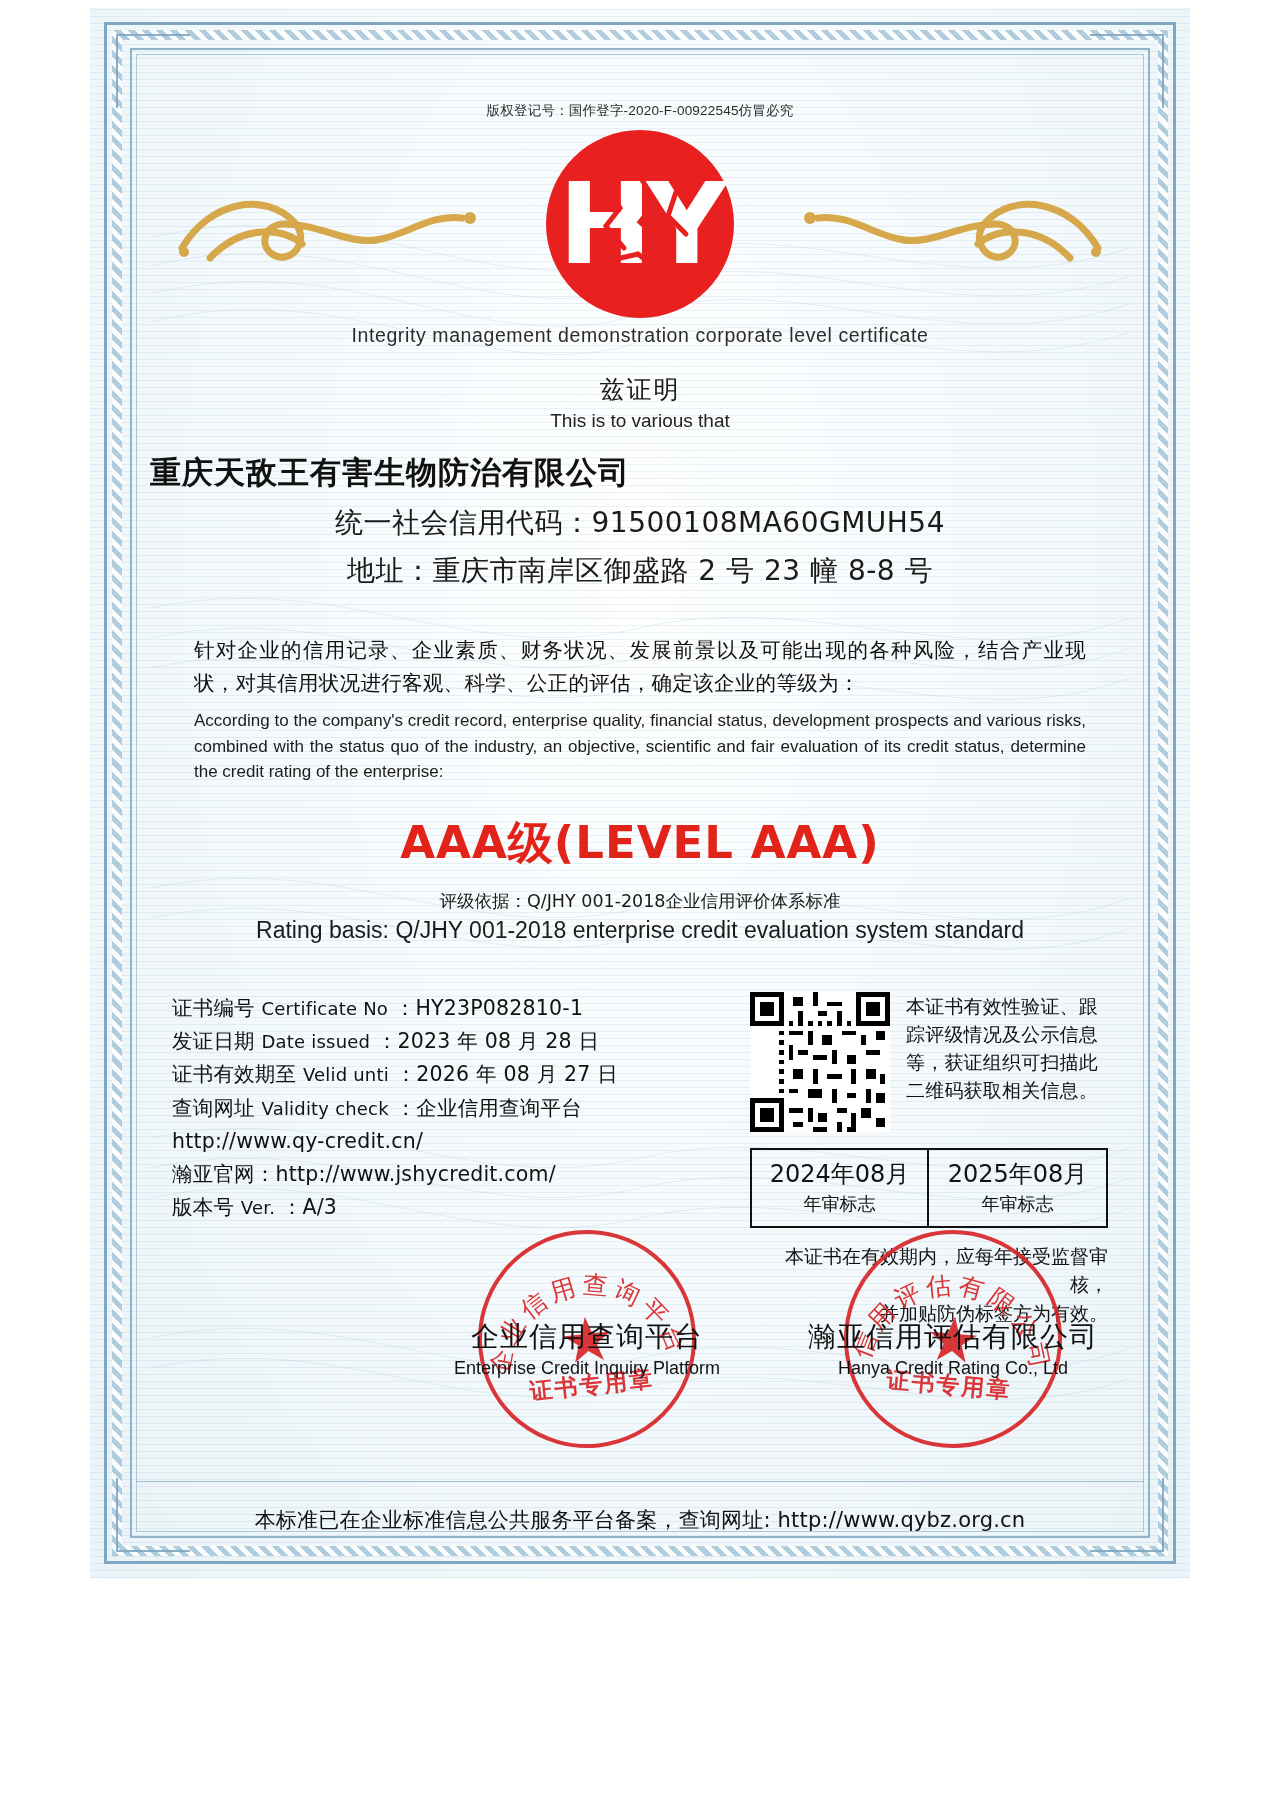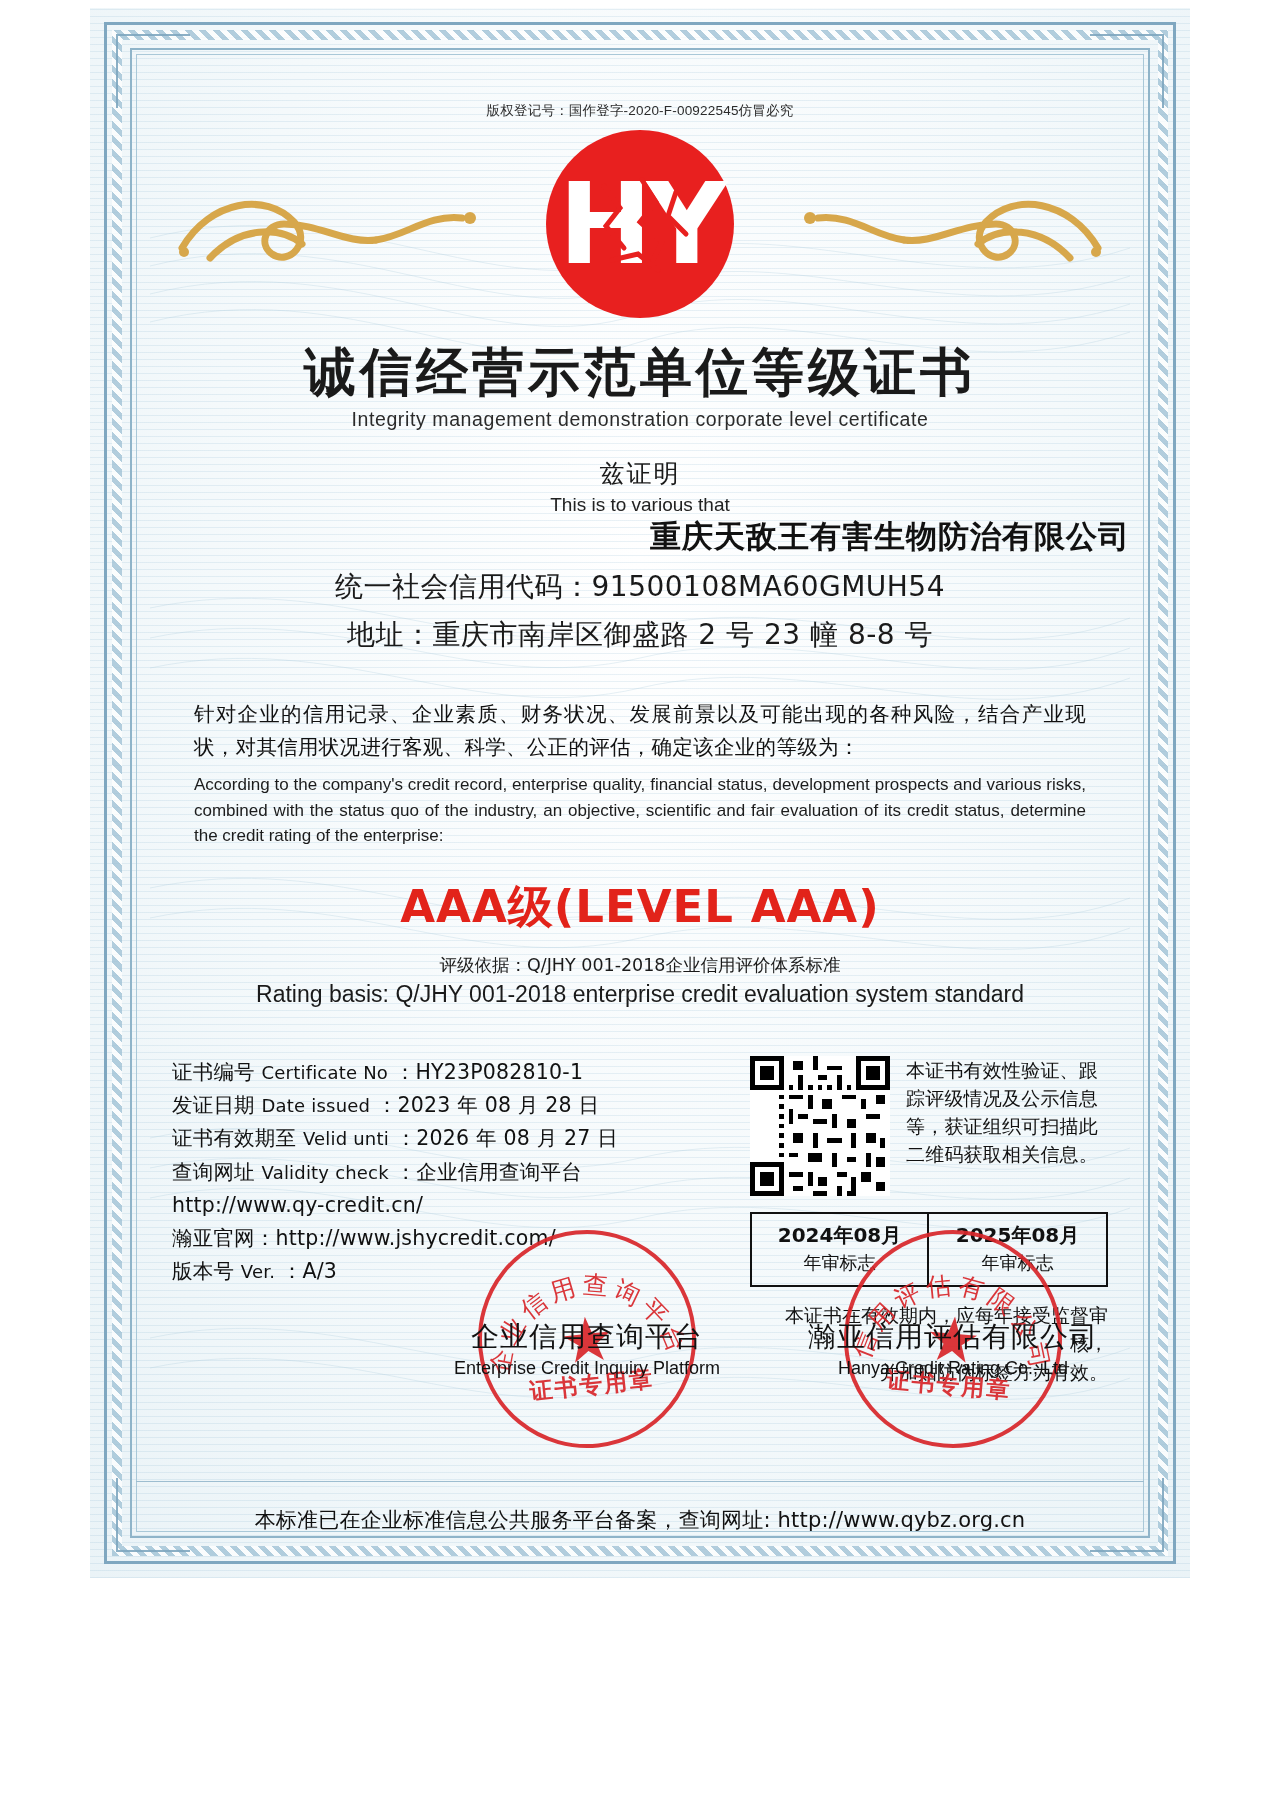--- a/index.html
+++ b/index.html
@@ -169,24 +169,25 @@
     letter-spacing: 2px;
     font-family: "DejaVu Sans", sans-serif;
   }
   .certify-en {
     text-align: center;
     font-size: 19px;
     color: #222;
     margin-top: 4px;
   }
   .company-name {
-    text-align: right;
+    text-align: left;
     font-size: 31px;
     font-weight: 700;
     color: #111;
+    margin-top: 20px;
     letter-spacing: 1px;
     font-family: "DejaVu Sans", sans-serif;
   }
   .company-line {
     text-align: center;
     font-size: 28px;
     color: #1a1a1a;
     margin-top: 10px;
     letter-spacing: .5px;
     font-family: "DejaVu Sans", sans-serif;
@@ -287,21 +288,21 @@
   }
   .stamp-box {
     width: 50%;
     border: 2px solid #111;
     box-sizing: border-box;
     text-align: center;
     padding: 8px 0 10px 0;
     font-family: "DejaVu Sans", sans-serif;
   }
   .stamp-box + .stamp-box { border-left: none; }
-  .stamp-box .y { font-size: 20px; color: #111; font-weight: bold; }
+  .stamp-box .y { font-size: 24px; color: #111; }
   .stamp-box .t { font-size: 18px; color: #111; margin-top: 2px; }
 
   .audit-note {
     margin-top: 14px;
     text-align: right;
     font-size: 19px;
     line-height: 1.5;
     color: #111;
     font-family: "DejaVu Sans", sans-serif;
   }
@@ -464,21 +465,20 @@
           <g stroke="#e8201f" stroke-width="5" fill="none" stroke-linecap="round">
             <path d="M58,56 L74,78 L60,96 L78,118"></path>
             <path d="M96,50 L110,72 L94,92 L116,112 L104,136"></path>
             <path d="M130,62 L122,86 L140,104"></path>
             <path d="M66,130 L92,124 L112,140"></path>
           </g>
         </svg>
       </div>
     </div>
 
-    <h1 class="title-cn">诚信经营示范单位等级证书</h1>
     <div class="title-en">Integrity management demonstration corporate level certificate</div>
 
     <div class="certify-cn">兹证明</div>
     <div class="certify-en">This is to various that</div>
 
     <div class="company-name">重庆天敌王有害生物防治有限公司</div>
     <div class="company-line">统一社会信用代码：91500108MA60GMUH54</div>
     <div class="company-line">地址：重庆市南岸区御盛路 2 号 23 幢 8-8 号</div>
 
     <div class="body-block">

